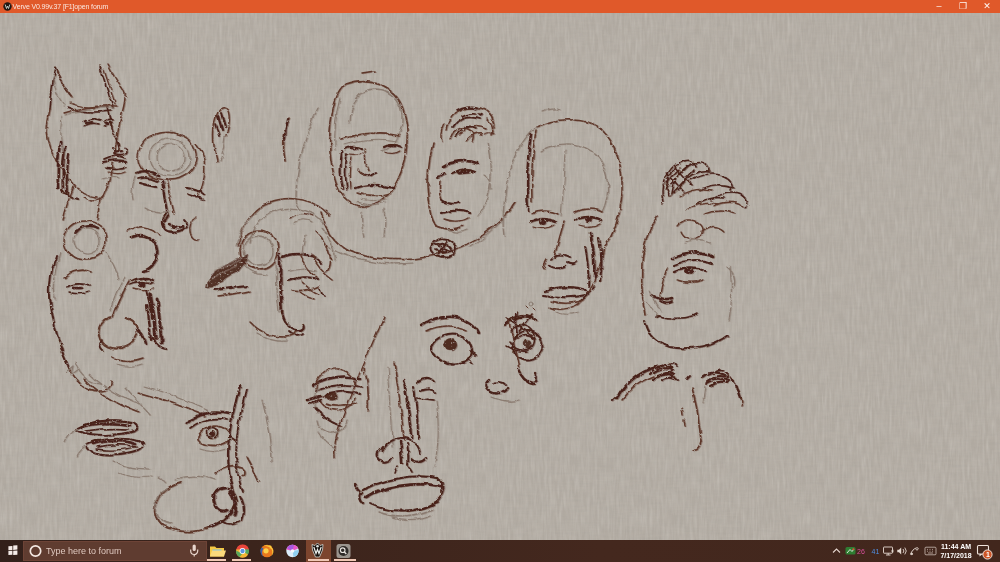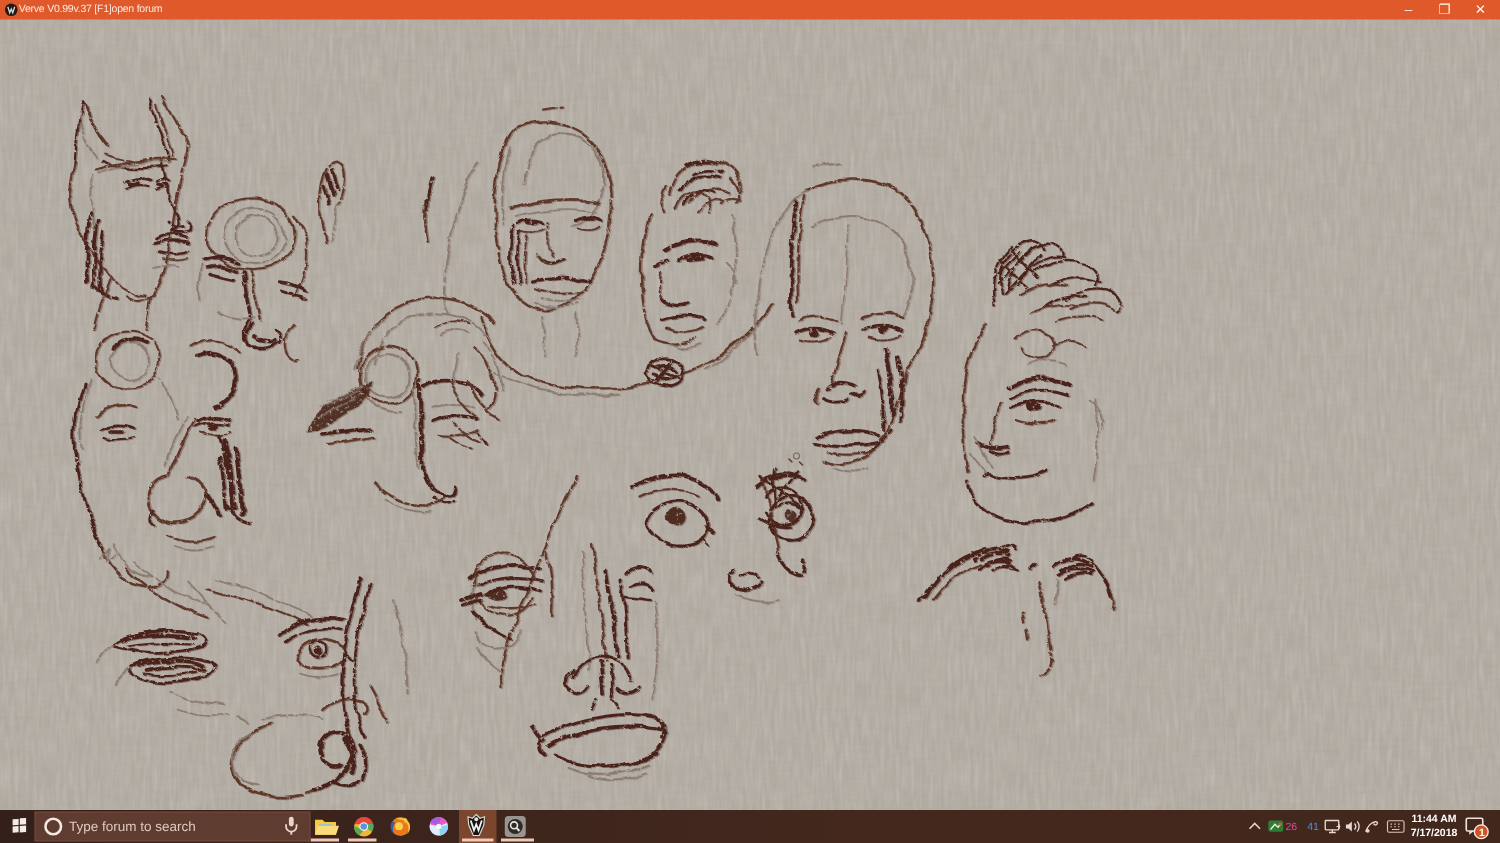--- a/index.html
+++ b/index.html
@@ -446,21 +446,21 @@
     <div class="winbtn" style="left:955px;">❐</div>
     <div class="winbtn" style="left:979px;">✕</div>
   </div>
   <div id="taskbar"></div>
   <div id="slot-verve"></div>
   <div class="underline" style="left:207px;width:19px;"></div>
   <div class="underline" style="left:232px;width:19px;"></div>
   <div class="underline" style="left:308px;width:21px;"></div>
   <div class="underline" style="left:334px;width:22px;"></div>
   <div id="searchbox"></div>
-  <div id="searchtext">Type forum to search</div>
+  <div id="searchtext">Type here to forum</div>
   <svg id="tbicons" style="position:absolute;left:0;top:540px;" width="1000" height="22" viewBox="0 0 1000 22">
 
     <g fill="#f5ece8">
       <rect x="8.4" y="6.8" width="4" height="4" transform="skewY(-4)"></rect>
       <rect x="13.2" y="6.5" width="4.2" height="4.3" transform="skewY(-4)"></rect>
       <rect x="8.4" y="11.6" width="4" height="4.1" transform="skewY(-4)"></rect>
       <rect x="13.2" y="11.6" width="4.2" height="4.3" transform="skewY(-4)"></rect>
     </g>
 
     <circle cx="35.5" cy="11" r="5.2" fill="none" stroke="#f3e8e2" stroke-width="1.7"></circle>

